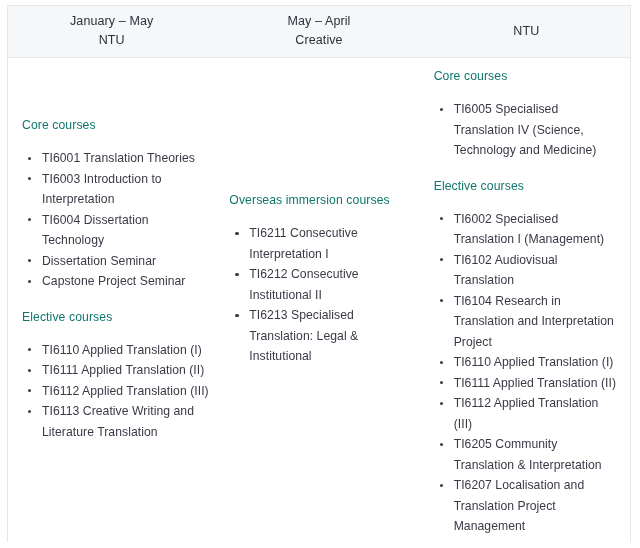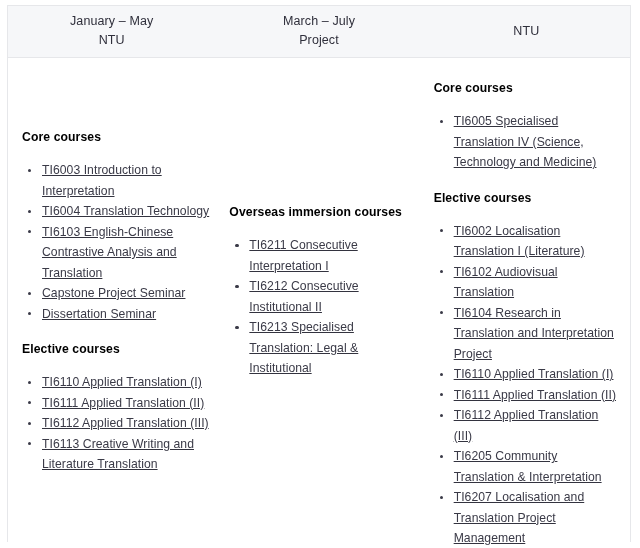--- a/index.html
+++ b/index.html
@@ -70,35 +70,34 @@
   .body-col.col-1 { padding-left: 14px; padding-right: 6px; }
   .body-col.col-2 { padding-left: 14px; padding-right: 8px; }
   .body-col.col-3 { padding-left: 11px; padding-right: 10px; }
 
   .col-1 { padding-top: 58px; }
   .col-2 { padding-top: 133px; }
   .col-3 { padding-top: 9px; }
 
   .section-heading {
     font-size: 12.2px;
-    font-weight: bold;
-    color: #000000;
+    font-weight: normal;
+    color: #0f766e;
     line-height: 18px;
-    margin: 12px 0 14px 0;
+    margin: 0 0 14px 0;
     letter-spacing: 0.1px;
   }
   .section-block + .section-block .section-heading {
     margin-top: 2px;
   }
 
   ul.course-list {
     list-style: none;
     margin: 0 0 16px 0;
     padding: 0;
-    text-decoration: underline;
   }
   ul.course-list li {
     position: relative;
     padding-left: 20px;
     font-size: 12.2px;
     line-height: 20.5px;
     color: #3a3a47;
     margin: 0 0 0 0;
     letter-spacing: 0.05px;
   }
@@ -117,39 +116,39 @@
 <body>
 
 <div class="curriculum-table">
 
   <div class="table-header">
     <div class="header-cell">
       <div class="header-line">January – May</div>
       <div class="header-line">NTU</div>
     </div>
     <div class="header-cell">
-      <div class="header-line">March – July</div>
-      <div class="header-line">Project</div>
+      <div class="header-line">May – April</div>
+      <div class="header-line">Creative</div>
     </div>
     <div class="header-cell">
       <div class="header-line">NTU</div>
     </div>
   </div>
 
   <div class="table-body">
 
     <div class="body-col col-1">
       <div class="section-block">
         <div class="section-heading">Core courses</div>
         <ul class="course-list">
+          <li>TI6001 Translation Theories</li>
           <li>TI6003 Introduction to Interpretation</li>
-          <li>TI6004 Translation Technology</li>
-          <li>TI6103 English-Chinese Contrastive Analysis and Translation</li>
+          <li>TI6004 Dissertation Technology</li>
+          <li>Dissertation Seminar</li>
           <li>Capstone Project Seminar</li>
-          <li>Dissertation Seminar</li>
         </ul>
       </div>
       <div class="section-block">
         <div class="section-heading">Elective courses</div>
         <ul class="course-list">
           <li>TI6110 Applied Translation (I)</li>
           <li>TI6111 Applied Translation (II)</li>
           <li>TI6112 Applied Translation (III)</li>
           <li>TI6113 Creative Writing and Literature Translation</li>
         </ul>
@@ -170,21 +169,21 @@
     <div class="body-col col-3">
       <div class="section-block">
         <div class="section-heading">Core courses</div>
         <ul class="course-list">
           <li>TI6005 Specialised Translation IV (Science, Technology and Medicine)</li>
         </ul>
       </div>
       <div class="section-block">
         <div class="section-heading">Elective courses</div>
         <ul class="course-list">
-          <li>TI6002 Localisation Translation I (Literature)</li>
+          <li>TI6002 Specialised Translation I (Management)</li>
           <li>TI6102 Audiovisual Translation</li>
           <li>TI6104 Research in Translation and Interpretation Project</li>
           <li>TI6110 Applied Translation (I)</li>
           <li>TI6111 Applied Translation (II)</li>
           <li>TI6112 Applied Translation (III)</li>
           <li>TI6205 Community Translation &amp; Interpretation</li>
           <li>TI6207 Localisation and Translation Project Management</li>
         </ul>
       </div>
     </div>

